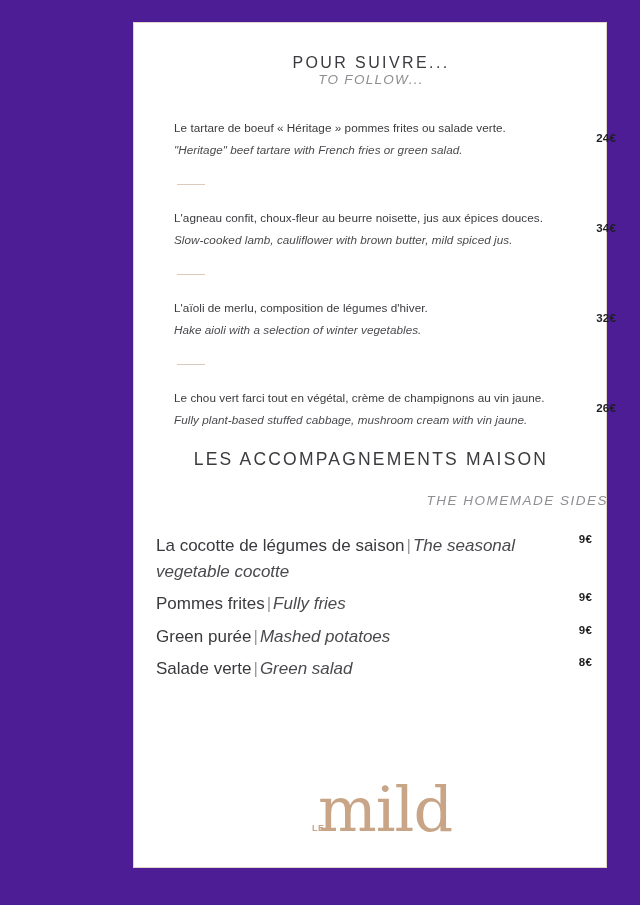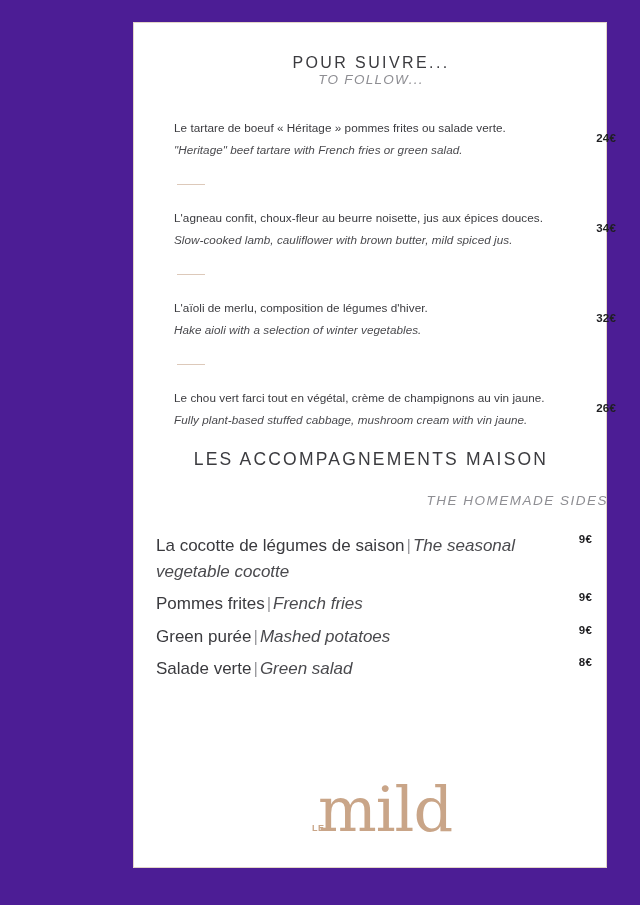--- a/index.html
+++ b/index.html
@@ -246,21 +246,21 @@
     </div>
 
     <div class="sides">
 
       <div class="side-row">
         <div class="side-name"><span>La cocotte de légumes de saison</span><span class="sep">|</span><span class="en">The seasonal vegetable cocotte</span></div>
         <div class="side-price">9€</div>
       </div>
 
       <div class="side-row">
-        <div class="side-name"><span>Pommes frites</span><span class="sep">|</span><span class="en">French fries</span></div>
+        <div class="side-name"><span>Pommes frites</span><span class="sep">|</span><span class="en">Fully fries</span></div>
         <div class="side-price">9€</div>
       </div>
 
       <div class="side-row">
         <div class="side-name"><span>Green purée</span><span class="sep">|</span><span class="en">Mashed potatoes</span></div>
         <div class="side-price">9€</div>
       </div>
 
       <div class="side-row">
         <div class="side-name"><span>Salade verte</span><span class="sep">|</span><span class="en">Green salad</span></div>

